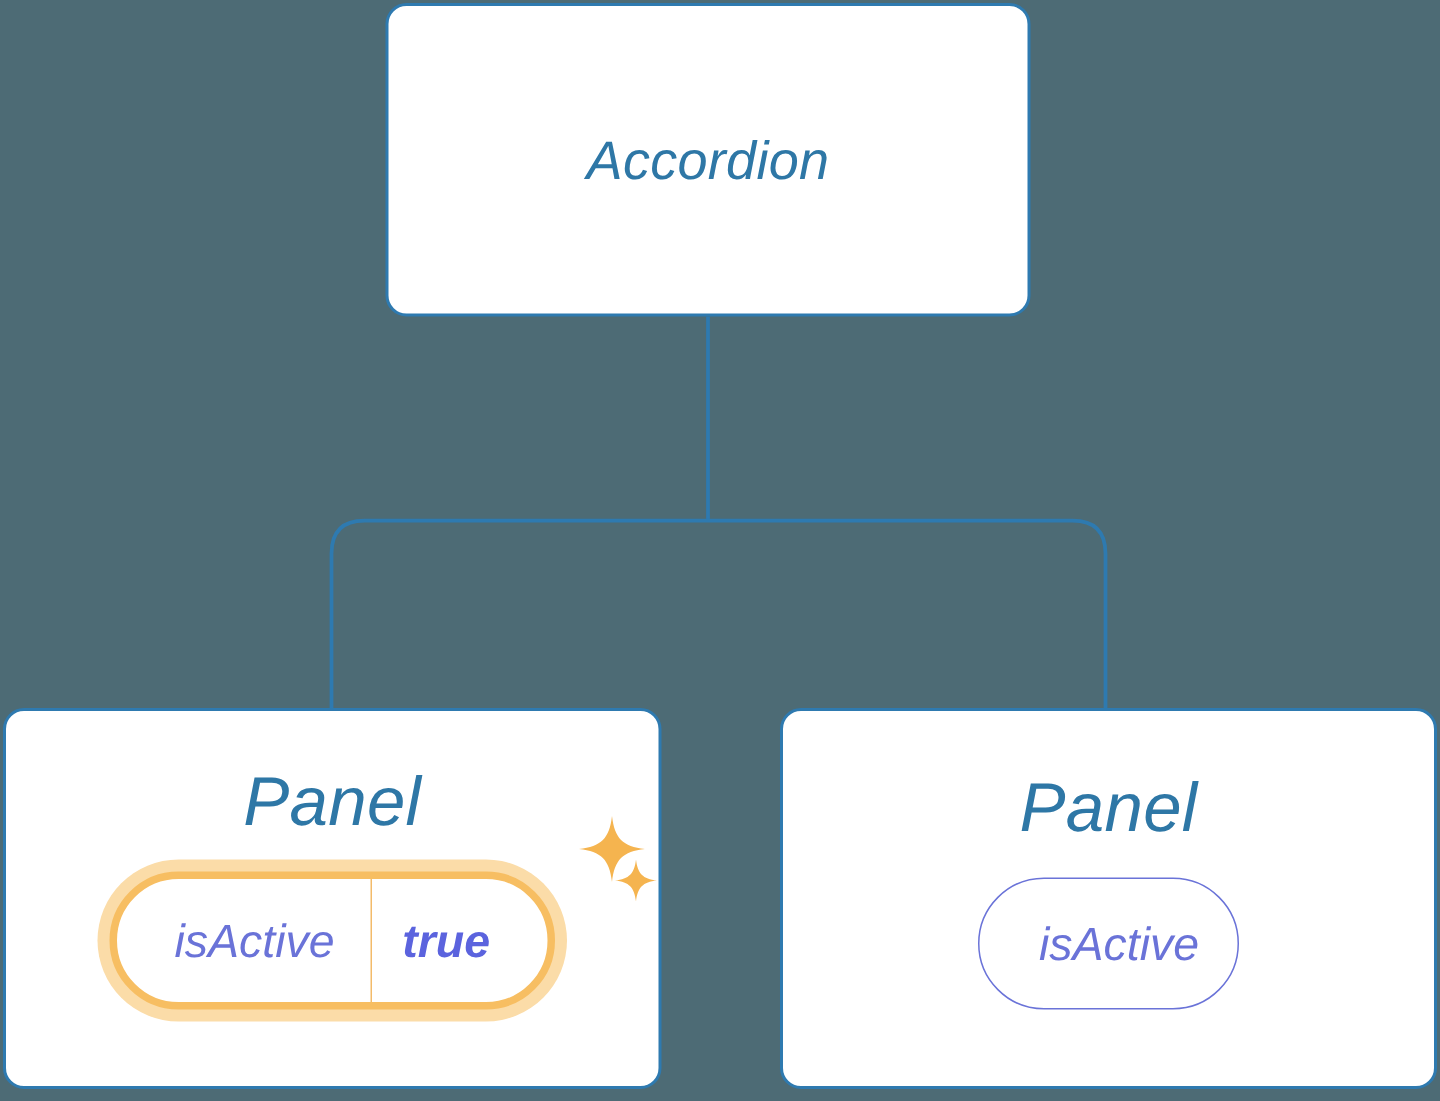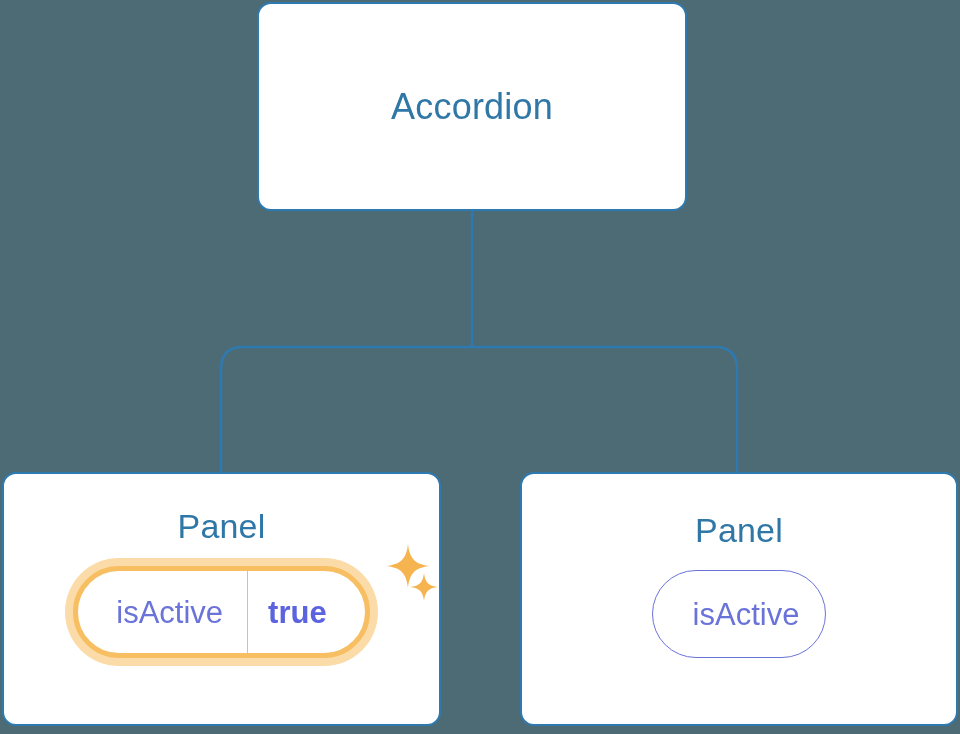--- a/index.html
+++ b/index.html
@@ -11,20 +11,21 @@
     height: 734px;
     background: #4d6b75;
     font-family: "Liberation Sans", sans-serif;
     overflow: hidden;
   }
 
   #stage {
     position: relative;
     width: 960px;
     height: 528px;
+    font-style: italic;
   }
 
   
   #connectors {
     position: absolute;
     left: 0;
     top: 0;
     width: 960px;
     height: 734px;
     pointer-events: none;
@@ -37,21 +38,21 @@
     border: 2.5px solid #2e7ab0;
     border-radius: 14px;
     box-sizing: border-box;
     display: flex;
     flex-direction: column;
     align-items: center;
   }
 
   .node-title {
     color: #2e77a6;
-    font-size: 34px;
+    font-size: 46px;
     font-weight: 400;
     letter-spacing: 0.2px;
     white-space: nowrap;
   }
 
   
   #node-accordion {
     left: 257px;
     top: 2px;
     width: 430px;

